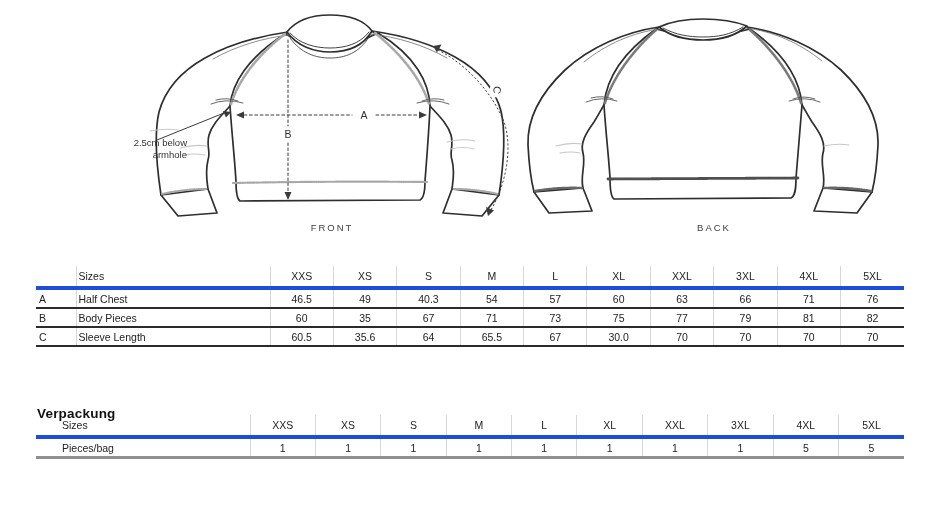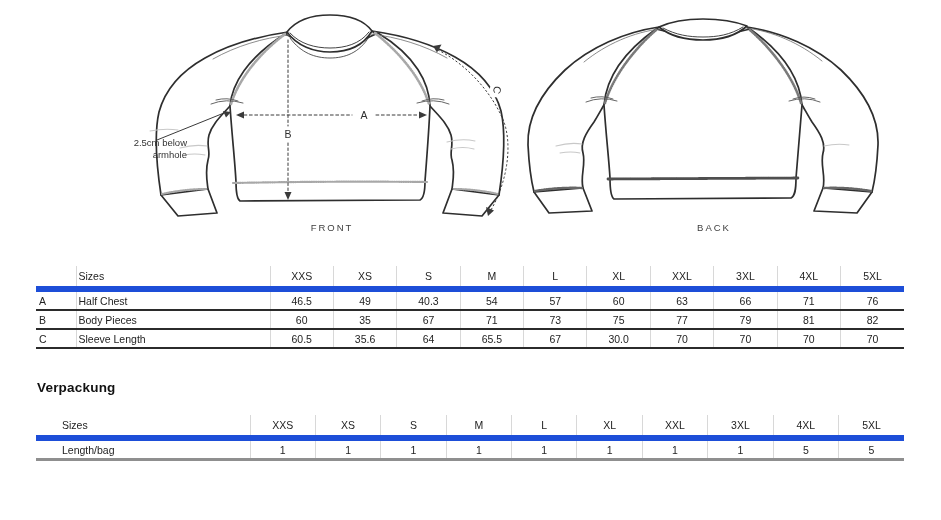--- a/index.html
+++ b/index.html
@@ -8,29 +8,29 @@
     font-family:"Liberation Sans","DejaVu Sans",sans-serif;color:#232323;
   }
   .diagram{position:absolute;left:0;top:0;}
   svg text{font-family:"Liberation Sans","DejaVu Sans",sans-serif;}
   .t-wrap{position:absolute;left:36px;width:868px;}
   .t1{top:266px;}
   .t2{top:415px;}
   table{border-collapse:collapse;width:868px;table-layout:fixed;font-size:10.5px;color:#232323;}
   th{font-weight:400;}
   th,td{padding:0;white-space:nowrap;overflow:hidden;}
-  thead th{height:20px;border-bottom:6px solid #1d4ed8;text-align:center;vertical-align:middle;}
+  thead th{height:20px;border-bottom:4px solid #1d4ed8;text-align:center;vertical-align:middle;}
   tbody td{height:17px;border-bottom:2px solid #2b2b2b;text-align:center;vertical-align:middle;}
   .t2 tbody tr:last-child td{border-bottom:3px solid #8f8f8f;}
   th:nth-child(n+2),td:nth-child(n+2){border-left:1px solid #d8d8d8;}
   .c-key{text-align:left !important;padding-left:3px !important;}
   .c-label{text-align:left !important;padding-left:2px !important;}
   .t2 .c-label{padding-left:26px !important;}
   .pack-title{
-    position:absolute;left:37px;top:380px;margin:0;
+    position:absolute;left:37px;top:406px;margin:0;
     font-size:13.5px;font-weight:bold;color:#111;letter-spacing:.2px;
   }
 </style>
 </head>
 <body>
 
 <div class="sheet">
 
   <svg class="diagram" width="941" height="255" viewBox="0 0 941 255">
     <g fill="none" stroke="#2e2e2e" stroke-width="1.7" stroke-linejoin="round" stroke-linecap="round">
@@ -249,21 +249,21 @@
           <th>L</th>
           <th>XL</th>
           <th>XXL</th>
           <th>3XL</th>
           <th>4XL</th>
           <th>5XL</th>
         </tr>
       </thead>
       <tbody>
           <tr>
-            <td class="c-label">Length/bag</td>
+            <td class="c-label">Pieces/bag</td>
             <td class="c-val">1</td>
             <td class="c-val">1</td>
             <td class="c-val">1</td>
             <td class="c-val">1</td>
             <td class="c-val">1</td>
             <td class="c-val">1</td>
             <td class="c-val">1</td>
             <td class="c-val">1</td>
             <td class="c-val">5</td>
             <td class="c-val">5</td>

